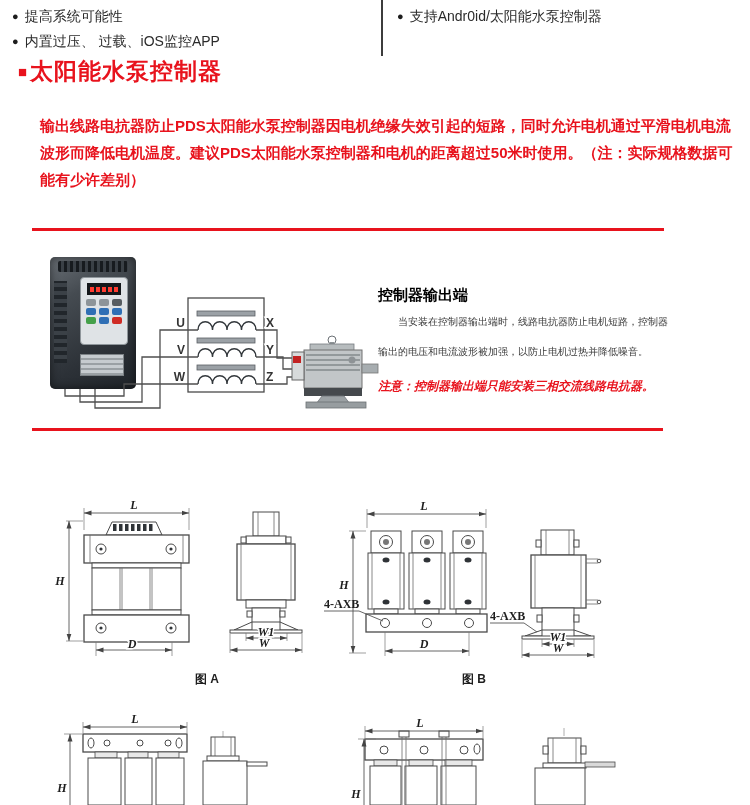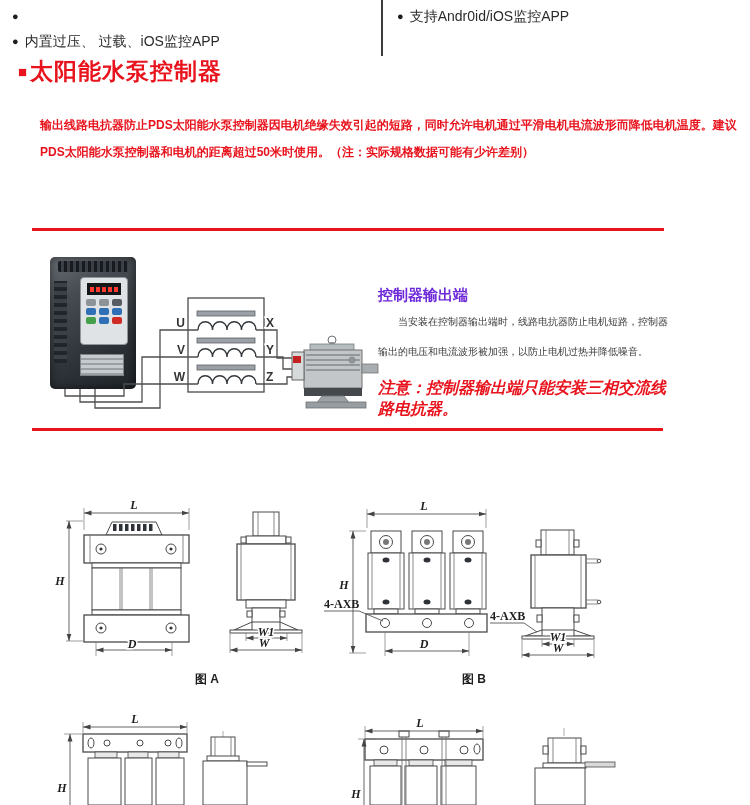--- a/index.html
+++ b/index.html
@@ -9,21 +9,21 @@
   
   .feat-col{top:4px;font-size:14px;color:#2b2b2b;line-height:25px;}
   .feat-item{display:flex;align-items:flex-start;}
   .feat-bullet{font-size:11px;margin-right:6px;line-height:25px;color:#1d1d1d;}
   .vdiv{left:381px;top:0;width:2px;height:56px;background:#3c3c3c;}
   
   .sec-head{left:18px;top:56px;display:flex;align-items:center;color:#e8131d;}
   .sec-marker{font-size:15px;margin-right:3px;}
   .sec-title{font-size:23px;font-weight:bold;letter-spacing:1px;text-align:center;}
   
-  .intro{left:40px;top:112px;width:700px;font-size:12px;font-weight:600;
+  .intro{left:40px;top:112px;width:700px;font-size:15px;font-weight:600;
          color:#e8131d;line-height:27px;}
   .redline{height:3px;background:#e8131d;}
   
   .inverter{left:50px;top:257px;width:86px;height:132px;border-radius:5px;
     background:linear-gradient(150deg,#6a7076 0%,#454b51 28%,#2c3137 70%,#1f2429 100%);
     box-shadow:inset 0 0 10px rgba(0,0,0,.55);}
   .vents-top{position:absolute;left:8px;top:4px;right:8px;height:11px;border-radius:2px;
     background:repeating-linear-gradient(90deg,#171b1f 0 3px,#3a4046 3px 6px);}
   .vents-side{position:absolute;left:4px;top:24px;width:13px;bottom:26px;
     background:repeating-linear-gradient(0deg,#21262b 0 4px,#3b4147 4px 8px);}
@@ -32,24 +32,24 @@
   .display{margin:5px auto 4px;width:34px;height:12px;background:#14171a;
     display:flex;align-items:center;justify-content:center;}
   .digits{width:28px;height:5px;
     background:repeating-linear-gradient(90deg,#ff3b30 0 4px,#14171a 4px 6px);}
   .btns{display:grid;grid-template-columns:repeat(3,10px);gap:2px 3px;justify-content:center;}
   .btns span{height:7px;border-radius:2px;display:block;}
   .nameplate{position:absolute;left:30px;bottom:13px;width:42px;height:20px;
     background:repeating-linear-gradient(0deg,#9aa0a4 0 2px,#c6cbcf 2px 5px);
     border:1px solid #7d8387;}
   
-  .out-head{left:378px;top:286px;font-size:15px;font-weight:bold;color:#6d28d9;}
+  .out-head{left:378px;top:286px;font-size:15px;font-weight:bold;color:#000000;}
   .out-body{left:378px;top:307px;width:292px;font-size:10px;color:#3b3b3b;
     line-height:30px;text-indent:2em;}
-  .out-note{left:378px;top:378px;width:300px;font-size:16px;font-weight:bold;
+  .out-note{left:378px;top:378px;width:300px;font-size:12px;font-weight:bold;
     font-style:italic;color:#e8131d;font-family:Liberation Serif, serif;}
   
   svg{position:absolute;left:0;overflow:hidden;}
   .ln{stroke:#4a4a4a;stroke-width:1;fill:#ffffff;}
   .lnb{stroke:#4a4a4a;stroke-width:1.3;fill:#ffffff;}
   .wire{stroke:#4f4f4f;stroke-width:1.3;fill:none;}
   .thin{stroke:#6b6b6b;stroke-width:0.8;fill:none;}
   .dim{stroke:#555;stroke-width:0.9;fill:none;}
   .ext{stroke:#777;stroke-width:0.7;fill:none;}
   .cl{stroke:#999;stroke-width:0.8;stroke-dasharray:8 3 2 3;fill:none;}
@@ -61,31 +61,32 @@
     paint-order:stroke;stroke:#fff;stroke-width:3px;}
   .figlbl{font:bold 12px "Liberation Sans","DejaVu Sans",sans-serif;fill:#1e1e1e;}
   .axb{font:bold 12px "Liberation Serif","DejaVu Serif",serif;fill:#1e1e1e;}
 </style>
 </head>
 <body>
 
 <div class="abs feat-col" style="left:12px;">
   <div class="feat-item">
     <span class="feat-bullet">●</span>
+    <span>提高系统可能性</span>
   </div>
   <div class="feat-item">
     <span class="feat-bullet">●</span>
     <span>内置过压、 过载、iOS监控APP</span>
   </div>
 </div>
 <div class="abs vdiv"></div>
 <div class="abs feat-col" style="left:397px;">
   <div class="feat-item">
     <span class="feat-bullet">●</span>
-    <span>支持Andr0id/iOS监控APP</span>
+    <span>支持Andr0id/太阳能水泵控制器</span>
   </div>
 </div>
 
 <div class="abs sec-head">
   <span class="sec-marker">■</span>
   <span class="sec-title">太阳能水泵控制器</span>
 </div>
 
 <div class="abs intro">输出线路电抗器防止PDS太阳能水泵控制器因电机绝缘失效引起的短路，同时允许电机通过平滑电机电流波形而降低电机温度。建议PDS太阳能水泵控制器和电机的距离超过50米时使用。（注：实际规格数据可能有少许差别）</div>
 

